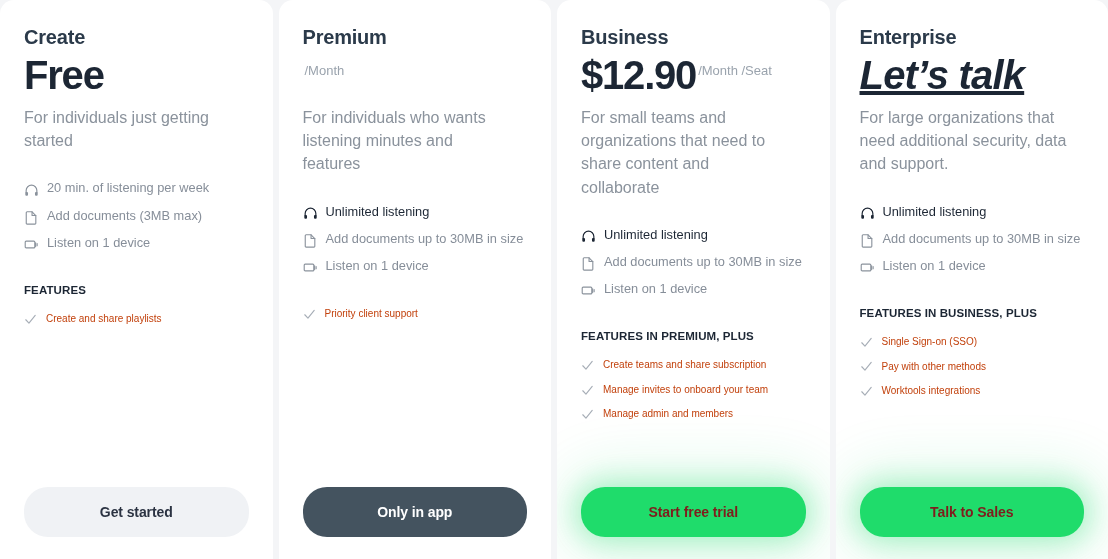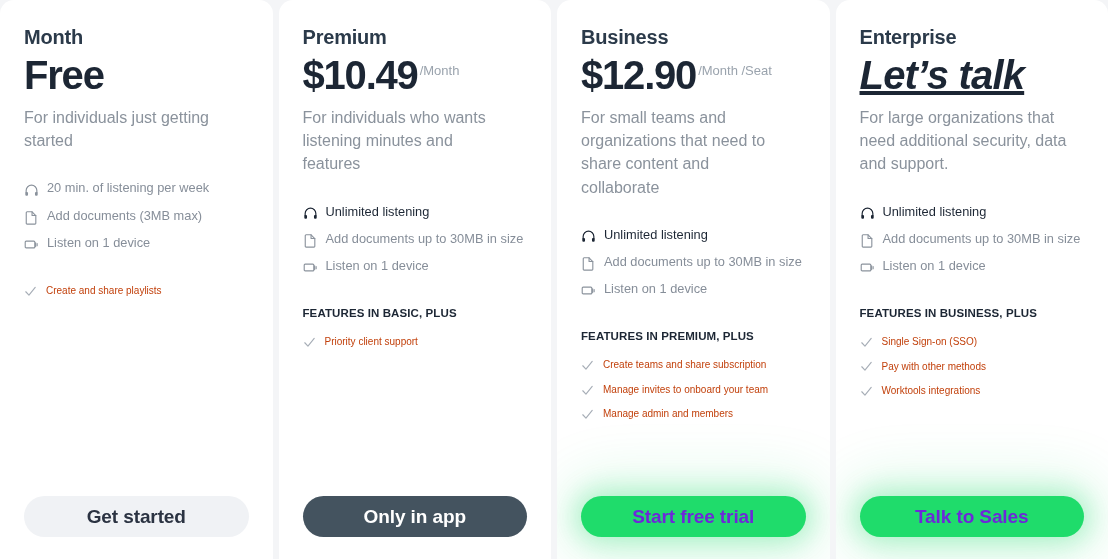--- a/index.html
+++ b/index.html
@@ -156,50 +156,50 @@
   .cta-wrap {
     position: relative;
     padding-bottom: 22px;
   }
   .cta {
     position: relative;
     display: block;
     width: 100%;
     border: none;
     border-radius: 24px;
-    height: 41px;
-    font-size: 19px;
+    height: 50px;
+    font-size: 14px;
     font-family: "Liberation Sans", sans-serif;
     font-weight: 600;
     cursor: pointer;
     letter-spacing: -0.1px;
   }
   .cta-neutral {
     background: #f0f2f5;
     color: #2b3342;
   }
   .cta-dark {
     background: #44535f;
     color: #ffffff;
   }
   .cta-green {
     background: #1fdc6b;
-    color: #6d28d9;
+    color: #7f1d1d;
     box-shadow: 0 0 26px 6px rgba(31, 220, 107, 0.30),
                 0 0 60px 18px rgba(31, 220, 107, 0.14);
   }
 </style>
 </head>
 <body>
 
 <div id="page">
   <div class="cards" id="cards">
       <div class="card">
         <div class="card-inner">
-          <div class="plan-name">Month</div>
+          <div class="plan-name">Create</div>
           <div class="price-row">
             <div class="price">Free</div>
           </div>
           <div class="tagline">For individuals just getting started</div>
           <div style="height: 26px;"></div>
           <ul class="core-list">
             <li class="core-item">
               <span class="core-icon">
                 <svg viewBox="0 0 16 16" fill="none" stroke="currentColor" stroke-width="1.25" stroke-linecap="round" stroke-linejoin="round">
                   <path d="M2.3 10.3V8a5.7 5.7 0 0 1 11.4 0v2.3"></path>
@@ -223,41 +223,41 @@
                 <svg viewBox="0 0 16 16" fill="none" stroke="currentColor" stroke-width="1.2" stroke-linecap="round" stroke-linejoin="round">
                   <rect x="1.3" y="4.4" width="10.2" height="7.2" rx="1"></rect>
                   <path d="M12.4 6.2v4"></path>
                   <path d="M14 7.1v2.2"></path>
                 </svg>
               </span>
               <span class="core-text">Listen on 1 device</span>
             </li>
           </ul>
           <div style="height: 24px;"></div>
+          <div class="features-heading">FEATURES</div>
           <ul class="feature-list">
             <li class="feature-item">
               <span class="check-icon">
                 <svg viewBox="0 0 16 16" fill="none" stroke="currentColor" stroke-width="1.4" stroke-linecap="round" stroke-linejoin="round">
                   <path d="M2.2 8.3l3.9 4.2L13.8 3"></path>
                 </svg>
               </span>
               <span class="feature-text">Create and share playlists</span>
             </li>
           </ul>
           <div class="spacer"></div>
           <div class="cta-wrap">
             <button class="cta cta-neutral">Get started</button>
           </div>
         </div>
       </div>
       <div class="card">
         <div class="card-inner">
           <div class="plan-name">Premium</div>
           <div class="price-row">
-            <div class="price">$10.49</div>
             <div class="price-unit">/Month</div>
           </div>
           <div class="tagline">For individuals who wants listening minutes and features</div>
           <div style="height: 26px;"></div>
           <ul class="core-list">
             <li class="core-item bold">
               <span class="core-icon">
                 <svg viewBox="0 0 16 16" fill="none" stroke="currentColor" stroke-width="1.25" stroke-linecap="round" stroke-linejoin="round">
                   <path d="M2.3 10.3V8a5.7 5.7 0 0 1 11.4 0v2.3"></path>
                   <rect x="1.4" y="9.6" width="2.9" height="4.1" rx="1.1" fill="currentColor" stroke="none"></rect>
@@ -280,21 +280,20 @@
                 <svg viewBox="0 0 16 16" fill="none" stroke="currentColor" stroke-width="1.2" stroke-linecap="round" stroke-linejoin="round">
                   <rect x="1.3" y="4.4" width="10.2" height="7.2" rx="1"></rect>
                   <path d="M12.4 6.2v4"></path>
                   <path d="M14 7.1v2.2"></path>
                 </svg>
               </span>
               <span class="core-text">Listen on 1 device</span>
             </li>
           </ul>
           <div style="height: 24px;"></div>
-          <div class="features-heading">FEATURES IN BASIC, PLUS</div>
           <ul class="feature-list">
             <li class="feature-item">
               <span class="check-icon">
                 <svg viewBox="0 0 16 16" fill="none" stroke="currentColor" stroke-width="1.4" stroke-linecap="round" stroke-linejoin="round">
                   <path d="M2.2 8.3l3.9 4.2L13.8 3"></path>
                 </svg>
               </span>
               <span class="feature-text">Priority client support</span>
             </li>
           </ul>

